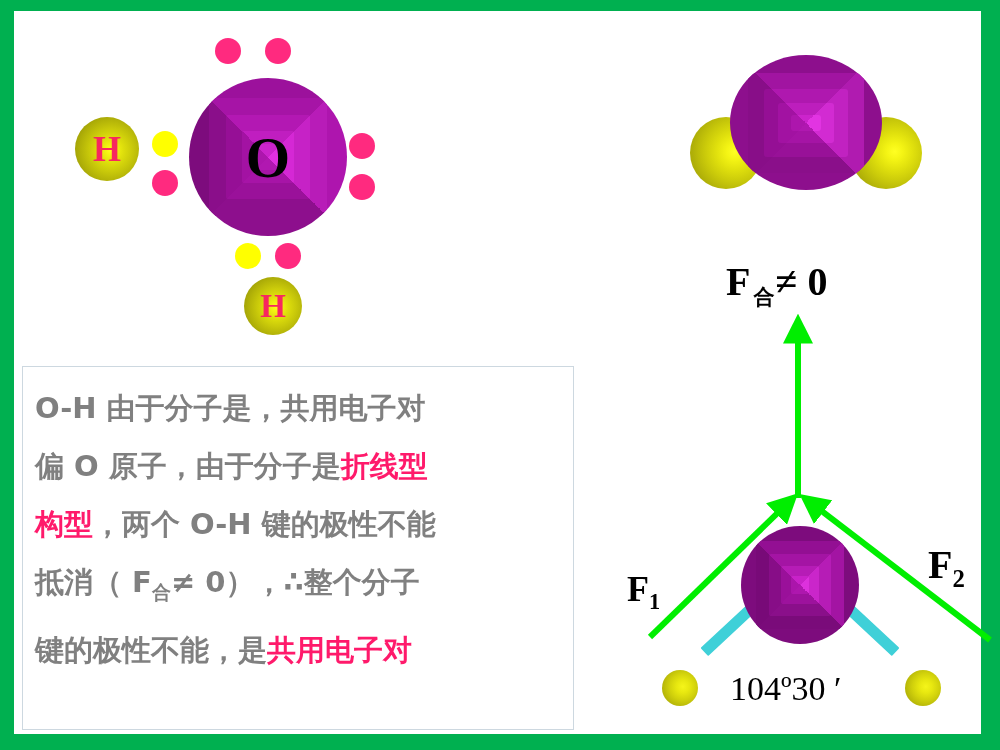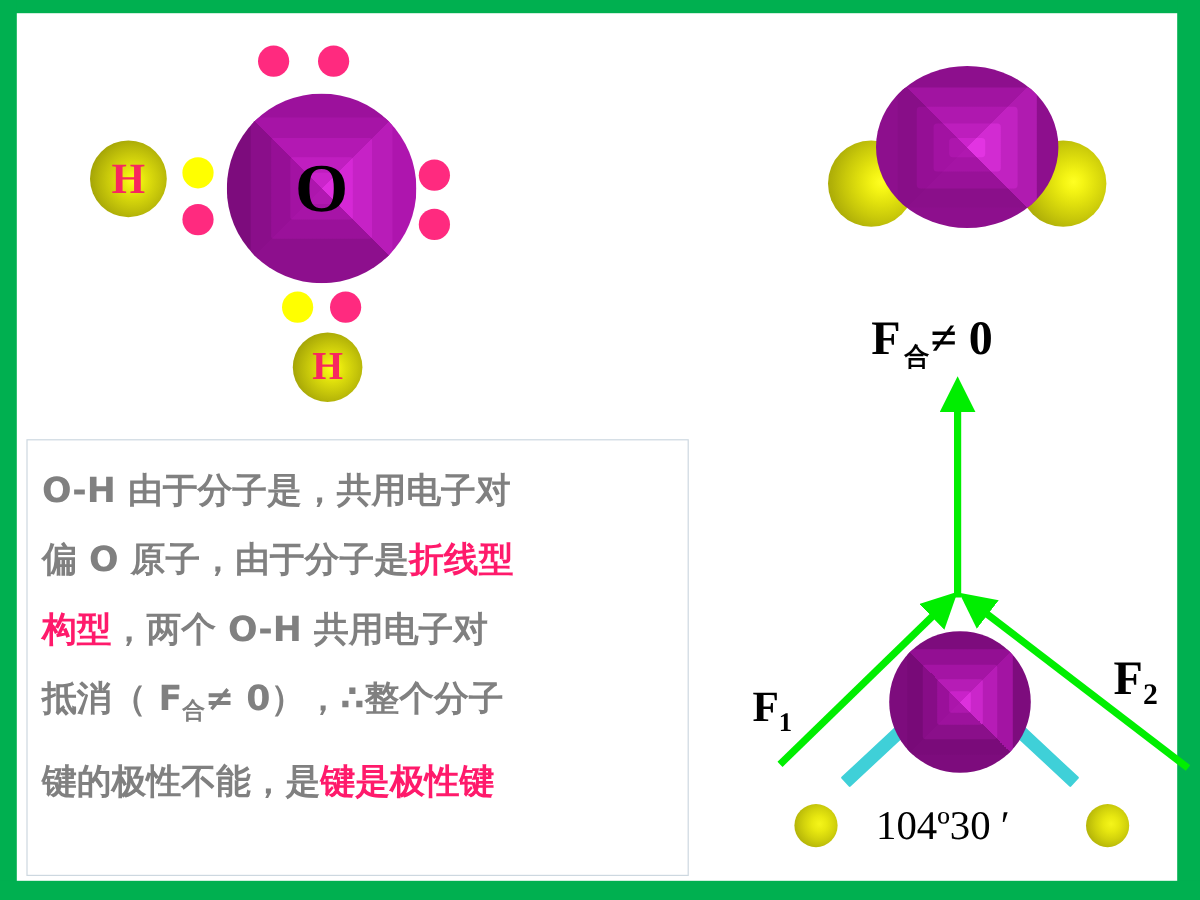--- a/index.html
+++ b/index.html
@@ -312,23 +312,23 @@
   <div id="angle-label">104º30 ′</div>
 
   <div id="text-panel">
     <div class="tline">
       <span>O-H 由于分子是，共用电子对</span>
     </div>
     <div class="tline">
       <span>偏 O 原子，由于分子是</span><span class="hl">折线型</span>
     </div>
     <div class="tline">
-      <span class="hl">构型</span><span>，两个 O-H 共用电子对</span>
+      <span class="hl">构型</span><span>，两个 O-H 键的极性不能</span>
     </div>
     <div class="tline">
       <span>抵消（ F</span><span class="sub-cn">合</span><span>≠ 0），∴整个分子</span>
     </div>
     <div class="tline">
-      <span>键的极性不能，是</span><span class="hl">键是极性键</span>
+      <span>键的极性不能，是</span><span class="hl">共用电子对</span>
     </div>
   </div>
 
 </div>
 
 </body></html>

